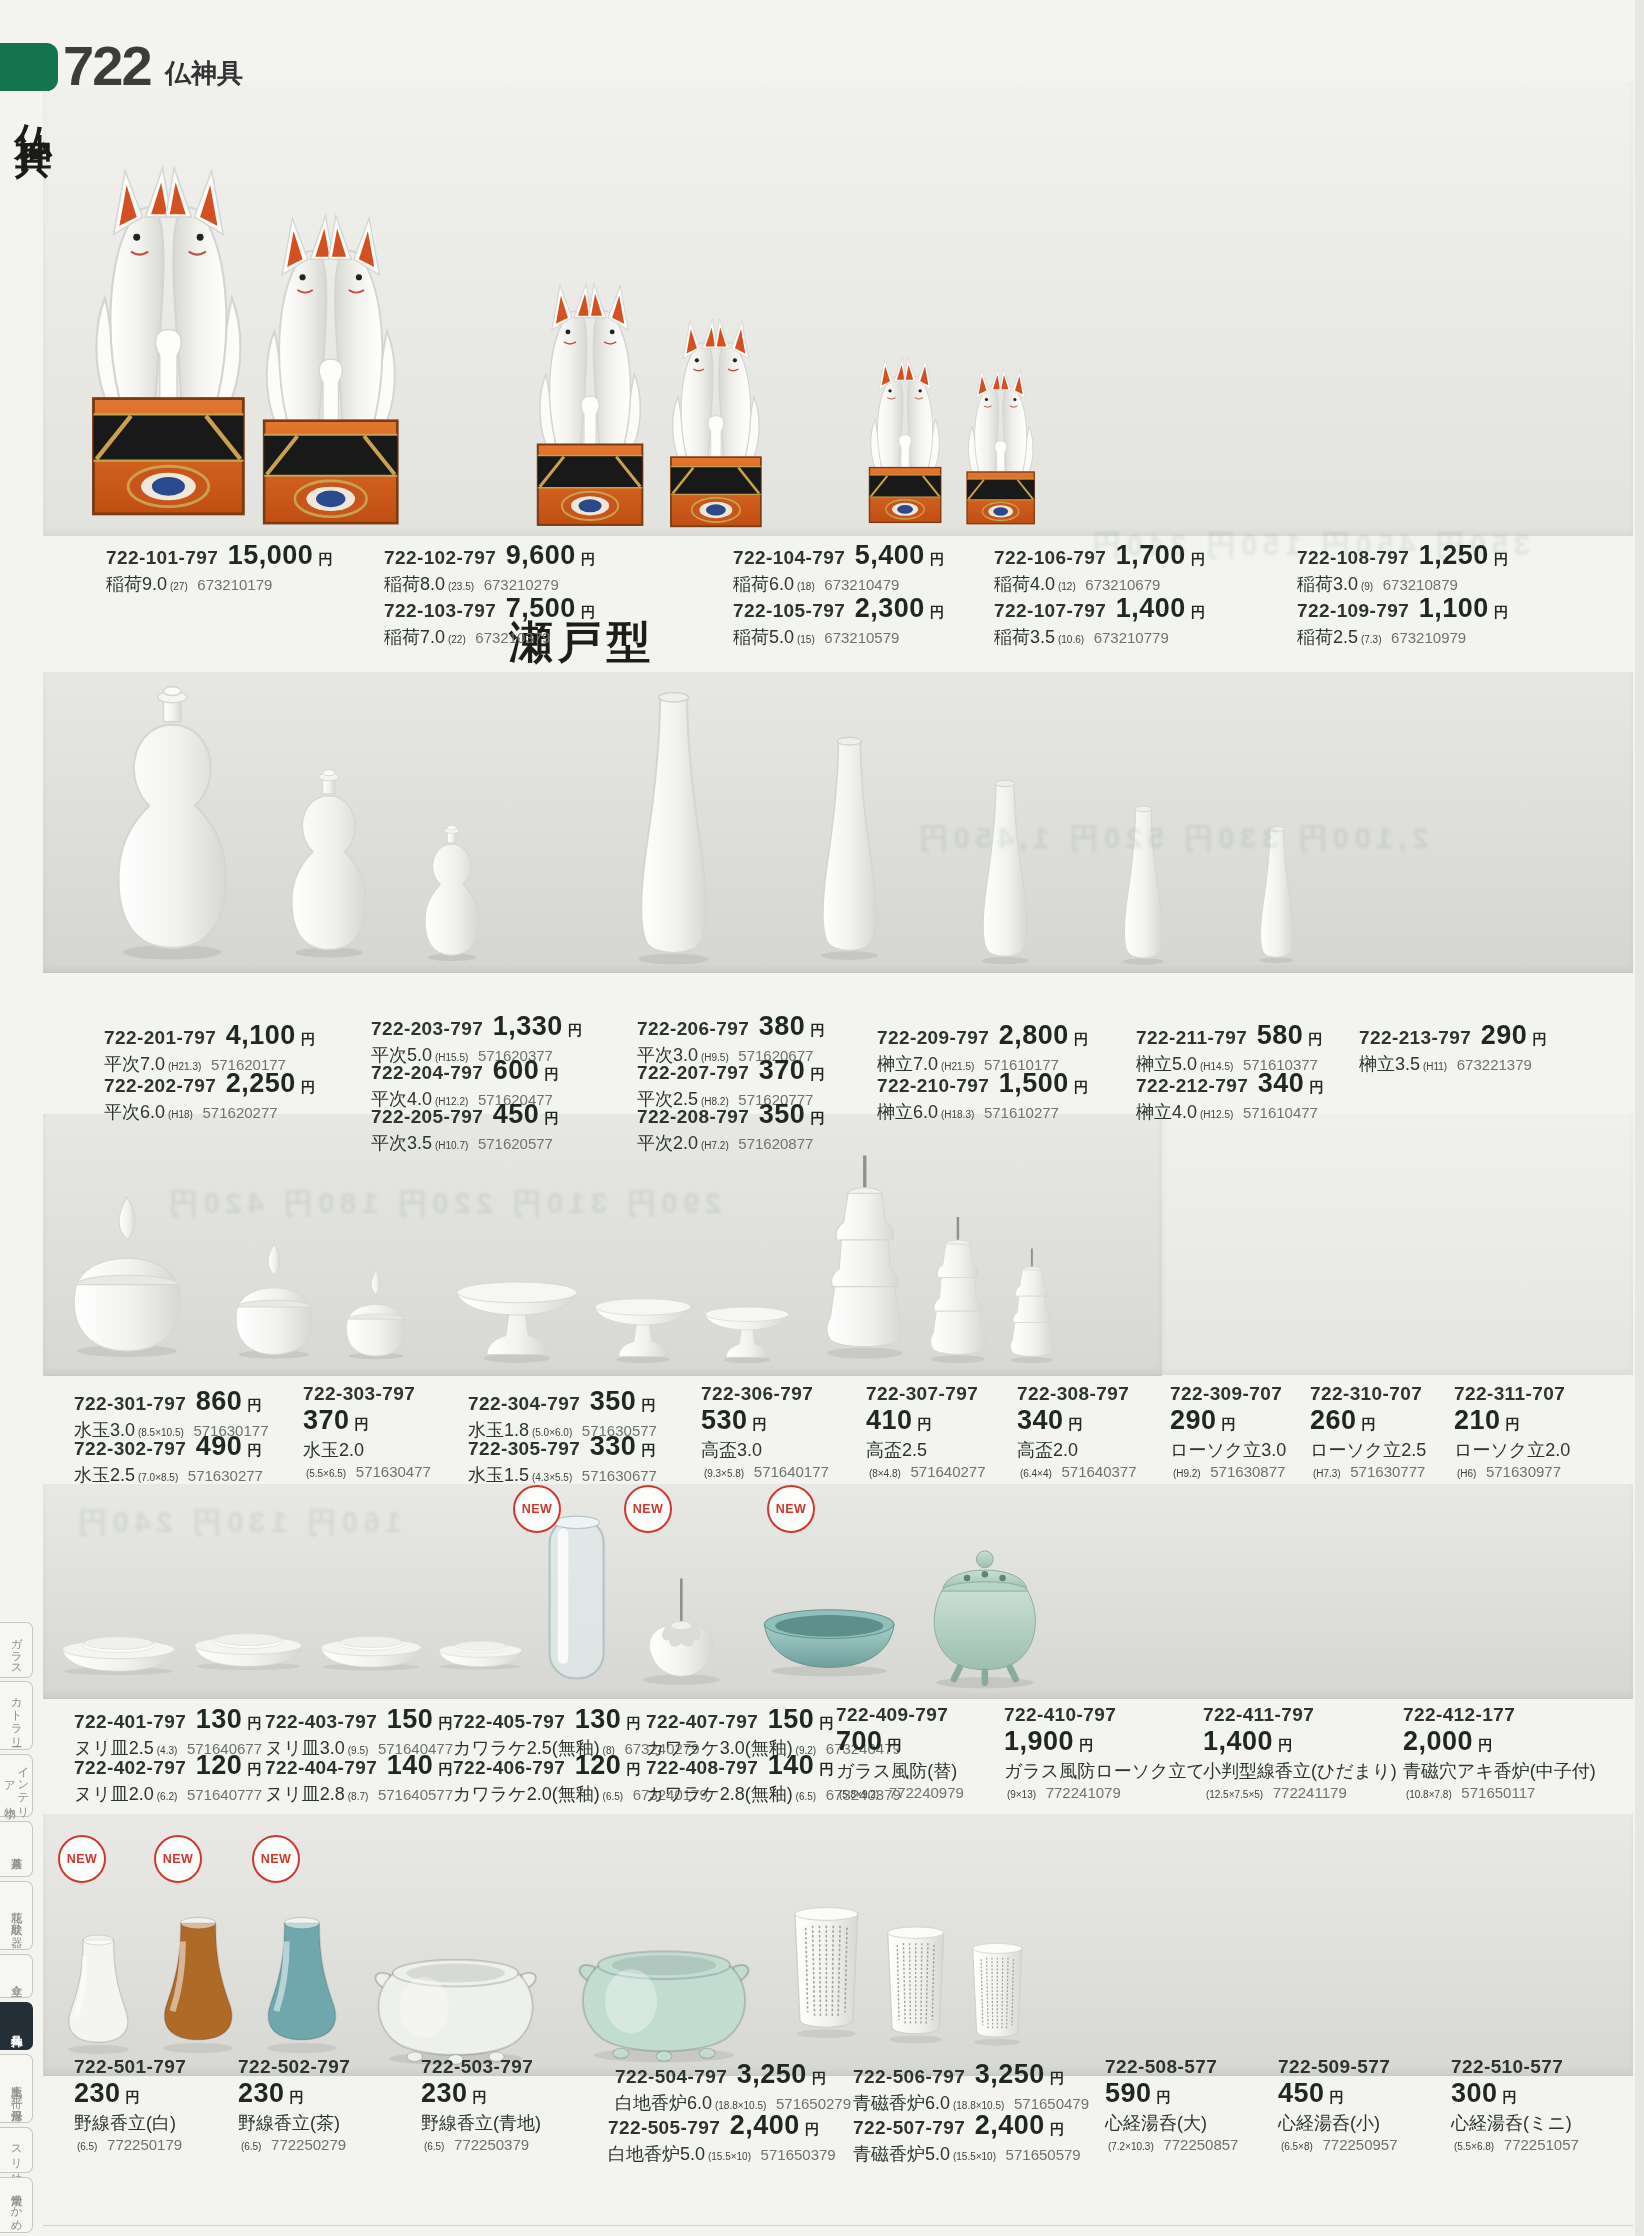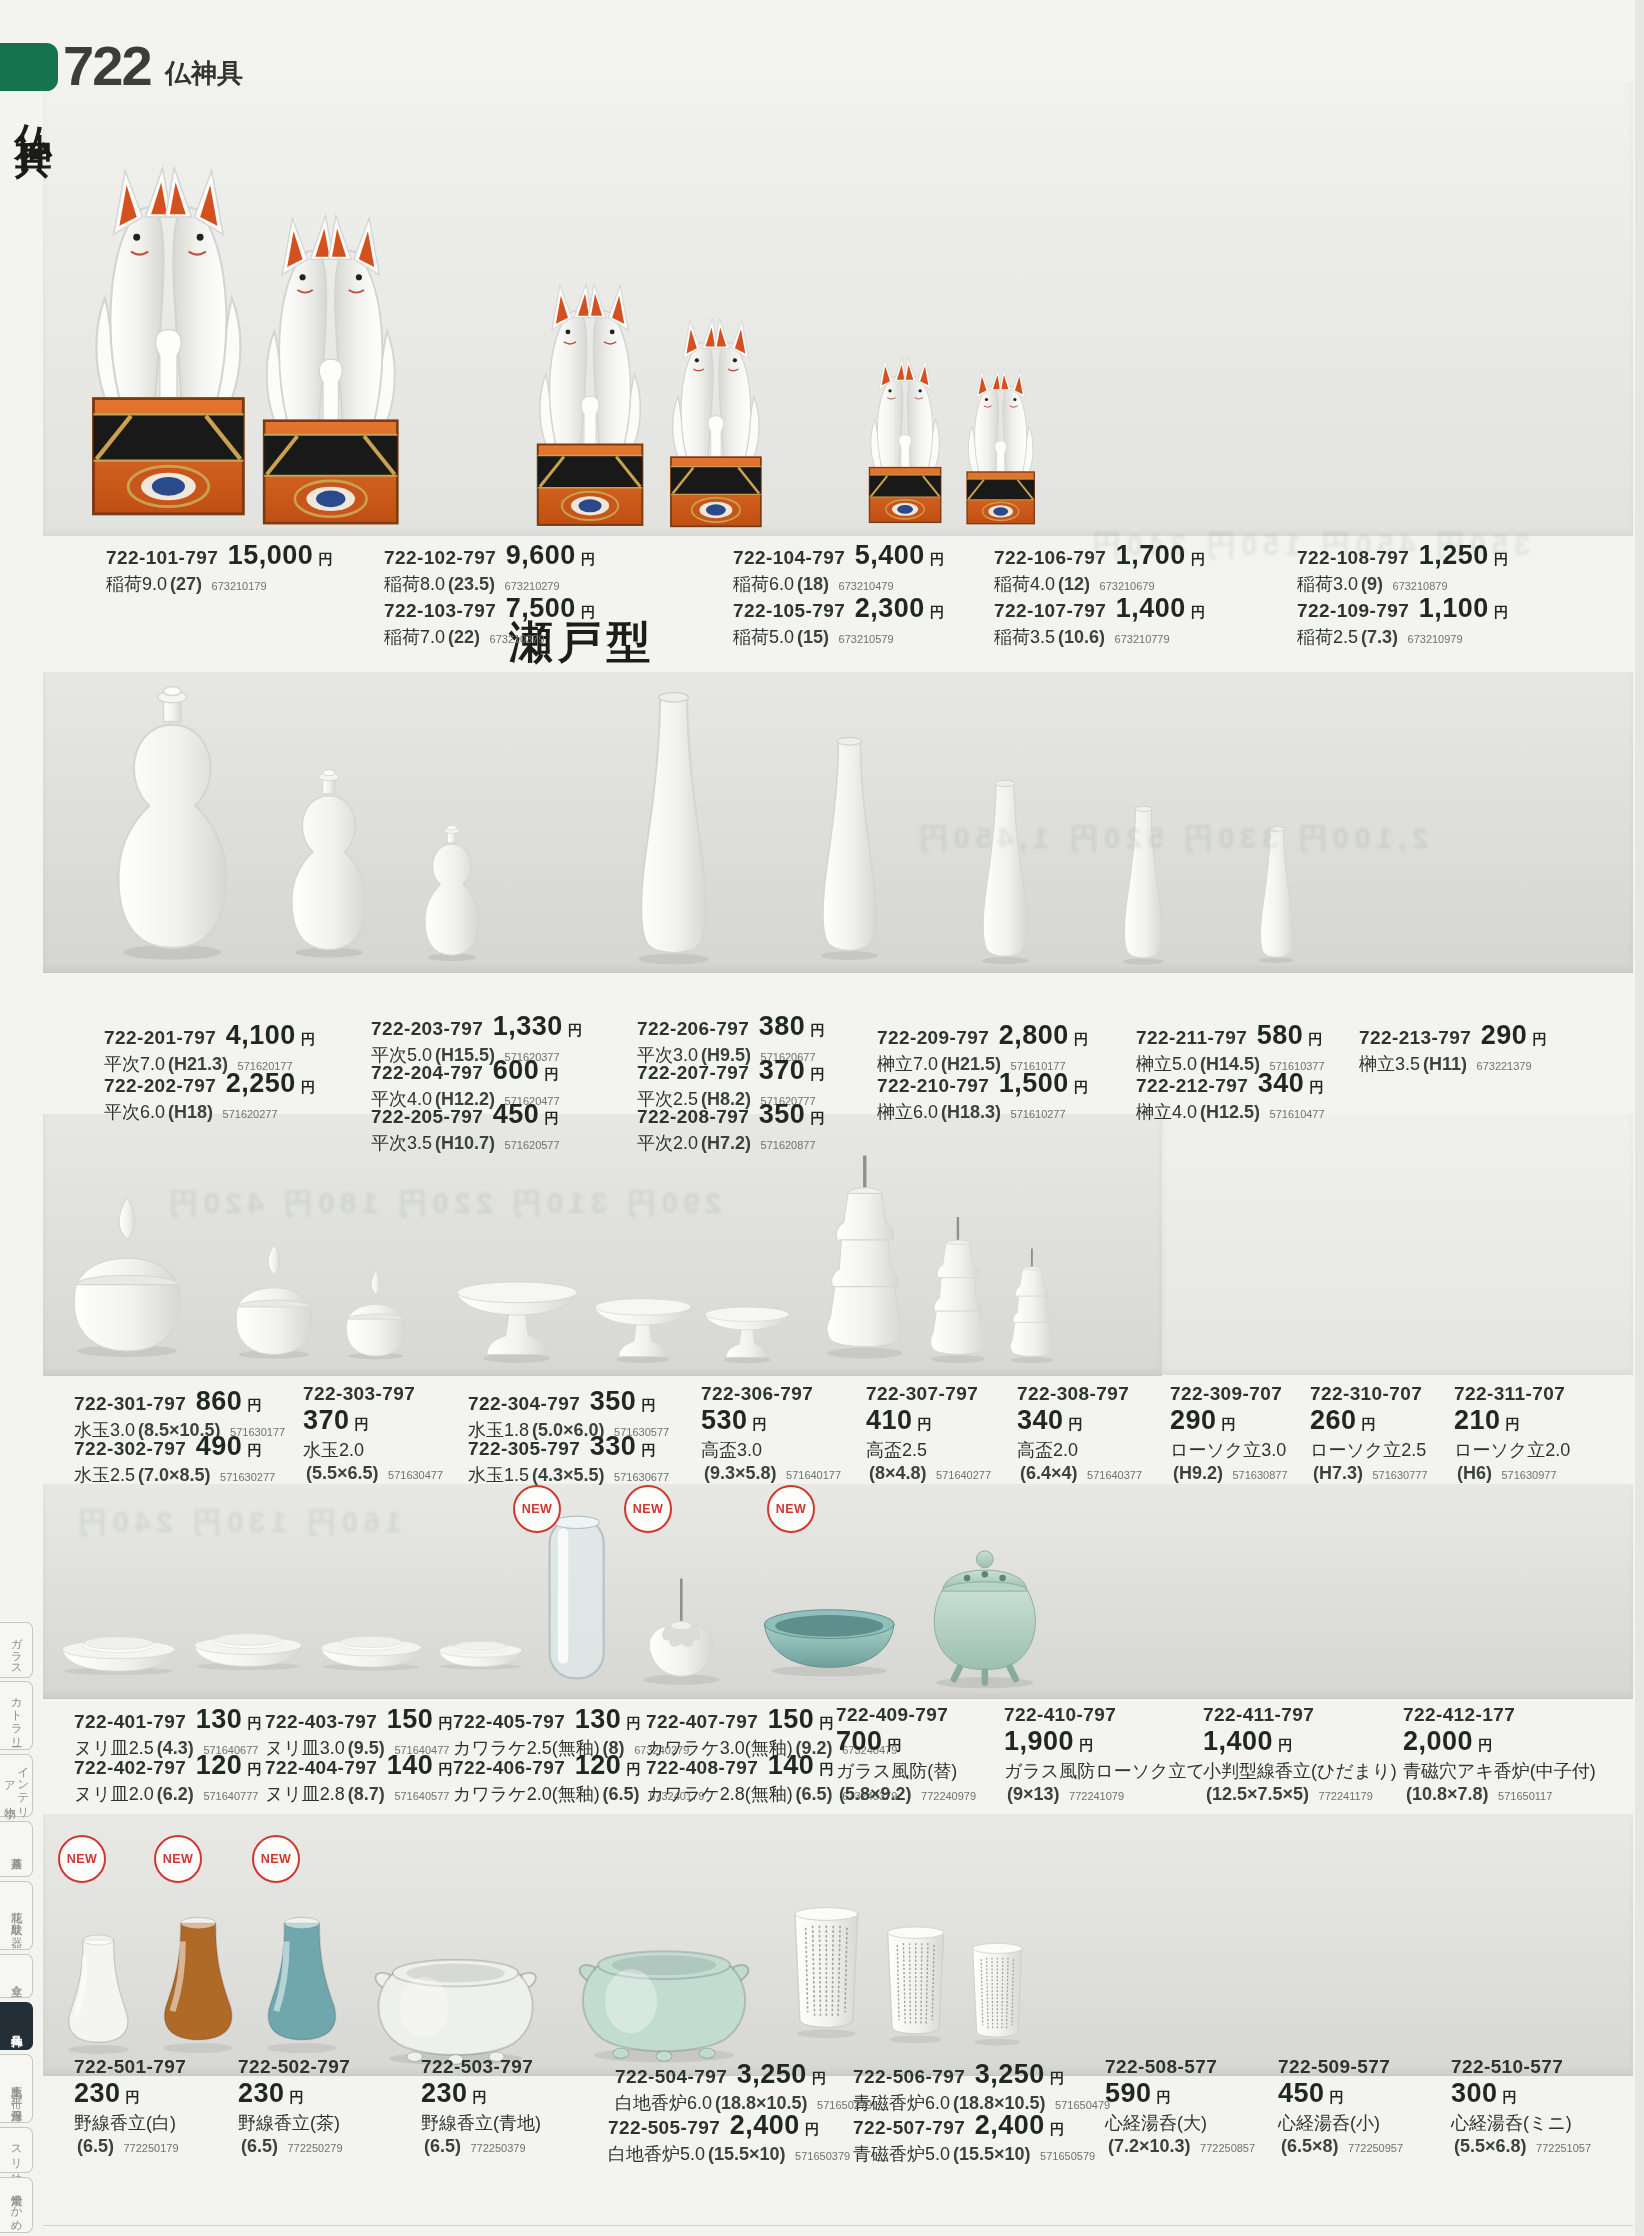--- a/index.html
+++ b/index.html
@@ -20,22 +20,22 @@
       font-family:"Liberation Serif","DejaVu Serif",serif;font-size:37px;font-weight:700;color:#1b1b19;letter-spacing:9.6px;z-index:5;}
   .section-title{position:absolute;left:509px;top:613px;font-family:"Liberation Serif","DejaVu Serif",serif;
       font-size:44px;font-weight:700;color:#1c1c1a;letter-spacing:4.8px;z-index:4;}
   .prod{position:absolute;white-space:nowrap;z-index:4;}
   .l1{display:flex;align-items:baseline;gap:9.6px;}
   .code{font-size:19px;letter-spacing:0.4px;color:#2b342f;font-weight:bold;}
   .price{font-size:27px;font-weight:700;color:#1f2723;letter-spacing:0.5px;}
   .yen{font-size:14.4px;font-weight:700;color:#1f2723;margin-left:-4.8px;}
   .l2,.l3{margin-top:1px;}
   .name{font-size:18px;color:#2b342f;}
-  .size{font-size:18px;color:#3a423d;margin-left:2.9px;font-weight:bold;}
-  .cat{font-size:11px;color:#6d736f;margin-left:9.6px;}
+  .size{font-size:10px;color:#3a423d;margin-left:2.9px;}
+  .cat{font-size:15px;color:#6d736f;margin-left:9.6px;}
   .pb .lp{margin-top:0px;}
   .pb .l2{margin-top:1.9px;}
   .newbadge{position:absolute;width:44px;height:44px;border:2.9px solid #d0382f;border-radius:50%;
      background:#fdfdfb;color:#d0382f;font-size:12.5px;font-weight:700;display:flex;align-items:center;justify-content:center;
      z-index:4;letter-spacing:0.5px;}
   .tab{position:absolute;left:0;width:33px;border:1px solid #c6c6c3;border-left:none;border-radius:0 6.7px 6.7px 0;
      background:#f6f6f3;color:#8b908c;writing-mode:vertical-rl;text-orientation:upright;font-size:11.5px;line-height:13.4px;
      display:flex;align-items:center;justify-content:center;text-align:center;z-index:5;padding:1.9px 0;box-sizing:border-box;}
   .tab.active{background:#242e37;color:#fff;border-color:#242e37;font-weight:700;}
   .ghost{position:absolute;z-index:3;transform:scaleX(-1);filter:blur(1.5px);opacity:.10;color:#2f6a52;

